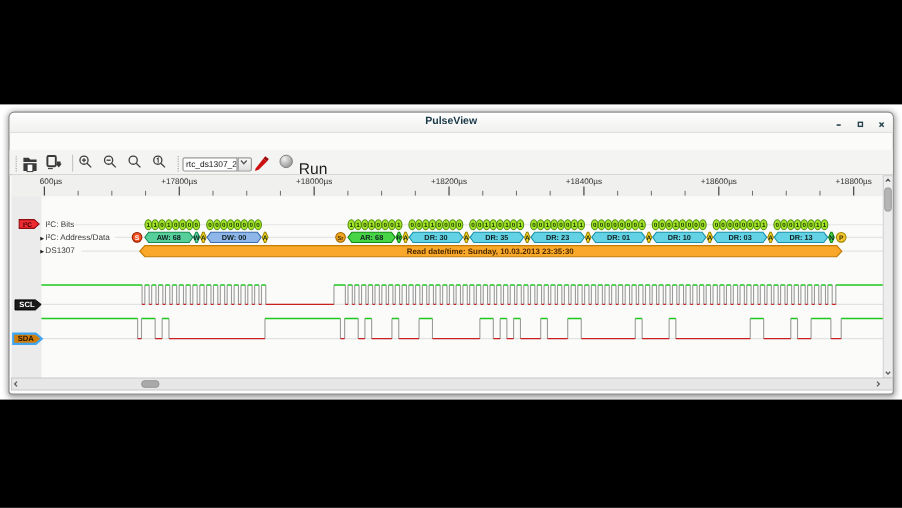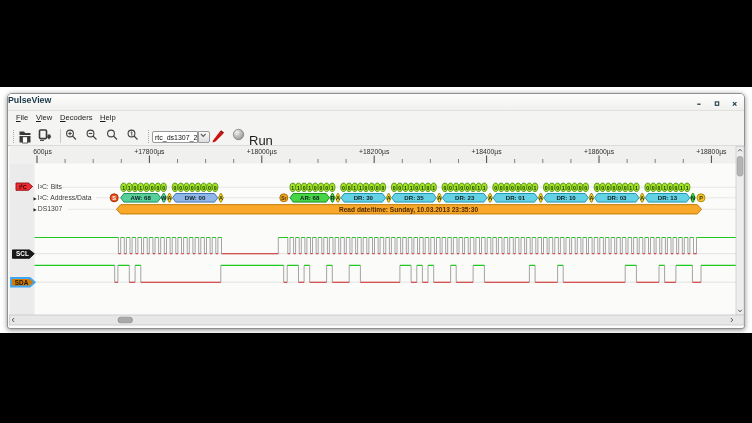--- a/index.html
+++ b/index.html
@@ -1,42 +1,36 @@
 <!DOCTYPE html>
 <html><head><meta charset="utf-8"><style>
 html,body{margin:0;padding:0;background:#000;width:752px;height:423px;overflow:hidden}
 *{box-sizing:border-box;font-family:"Liberation Sans",sans-serif}
 #band{position:absolute;left:0;top:87px;width:752px;height:246px;background:#fff}
 #win{position:absolute;left:7px;top:93px;width:738px;height:236px;background:#fbfbfa;
  border:1px solid #8f8f8f;border-radius:5px 5px 3px 3px;box-shadow:0 1px 5px rgba(0,0,0,.45)}
 #title{position:absolute;left:0;top:0;width:100%;height:17px;border-radius:4px 4px 0 0;
  background:linear-gradient(#fefefe,#f0f0ee);border-bottom:1px solid #e0e0de}
-#title .t{position:absolute;left:0;right:0;top:0.5px;font-size:8.8px;font-weight:bold;color:#173746}
+#title .t{position:absolute;left:0;right:0;top:0.5px;text-align:center;font-size:8.8px;font-weight:bold;color:#173746}
 #menu{position:absolute;left:0;top:17px;width:100%;height:14px;background:#f4f4f2;font-size:7.6px;color:#1c1c1c}
 #menu span{position:absolute;top:2px}
 #tbar{position:absolute;left:0;top:31px;width:100%;height:21px;background:#f4f4f2;border-bottom:1px solid #c6c6c4}
 #combo{position:absolute;left:144px;top:37px;width:46px;height:12px;background:#fff;border:1px solid #9a9a9a;
  border-radius:2px 0 0 2px;font-size:7px;color:#111;padding:1.5px 0 0 2px;white-space:nowrap;overflow:hidden}
 #combobtn{position:absolute;left:190px;top:37px;width:12px;height:12px;background:linear-gradient(#fafafa,#dedede);
  border:1px solid #9a9a9a;border-radius:0 2px 2px 0}
 #runtxt{position:absolute;left:241px;top:39px;font-size:13px;color:#1c1c1c}
 .grip{position:absolute;top:36px;width:1px;height:13px;border-left:1px dotted #aaa}
 .sep{position:absolute;top:35px;width:1px;height:14px;background:#c8c8c8}
 svg{position:absolute;overflow:visible}
 </style></head><body>
 <div id="band"></div>
 <div id="win">
  <div id="title">
       <div class="t">PulseView</div>
- </div>
- <div id="menu">
-  <span style="left:8px"><u>F</u>ile</span>
-  <span style="left:28px"><u>V</u>iew</span>
-  <span style="left:52px"><u>D</u>ecoders</span>
-  <span style="left:92px"><u>H</u>elp</span>
  </div>
  <div id="tbar"></div>
  <div class="grip" style="left:4.5px"></div>
  <div class="sep" style="left:51.5px"></div>
  <div class="grip" style="left:139.5px"></div>
  <div id="combo">rtc_ds1307_20</div>
  <div id="combobtn"></div>
  <div id="runtxt">Run</div>
 </div>
 <svg id="icons" style="left:7px;top:93px" width="738" height="60" viewBox="0 0 738 60">

